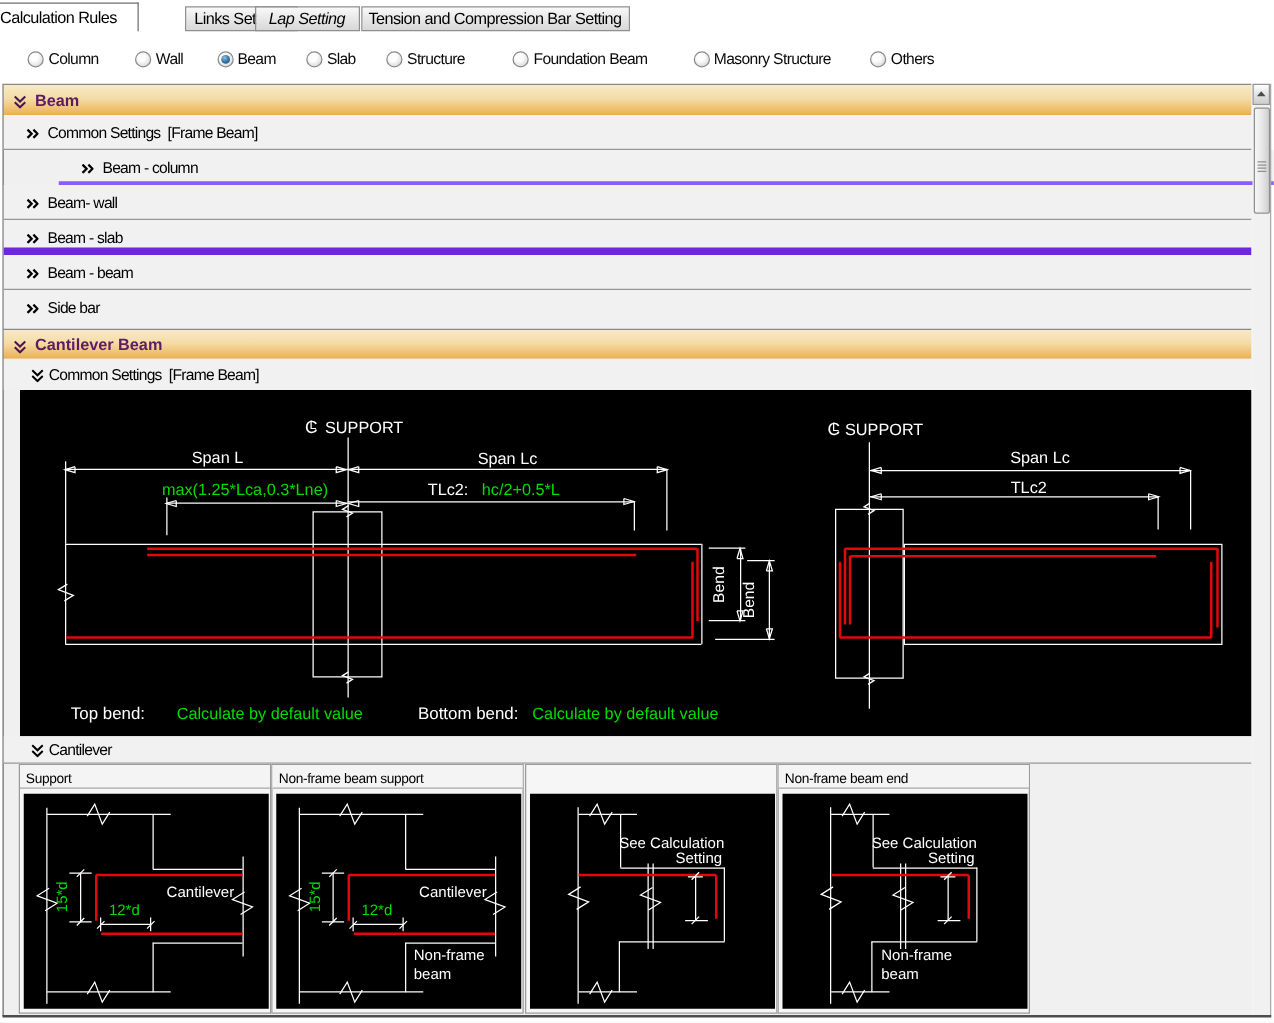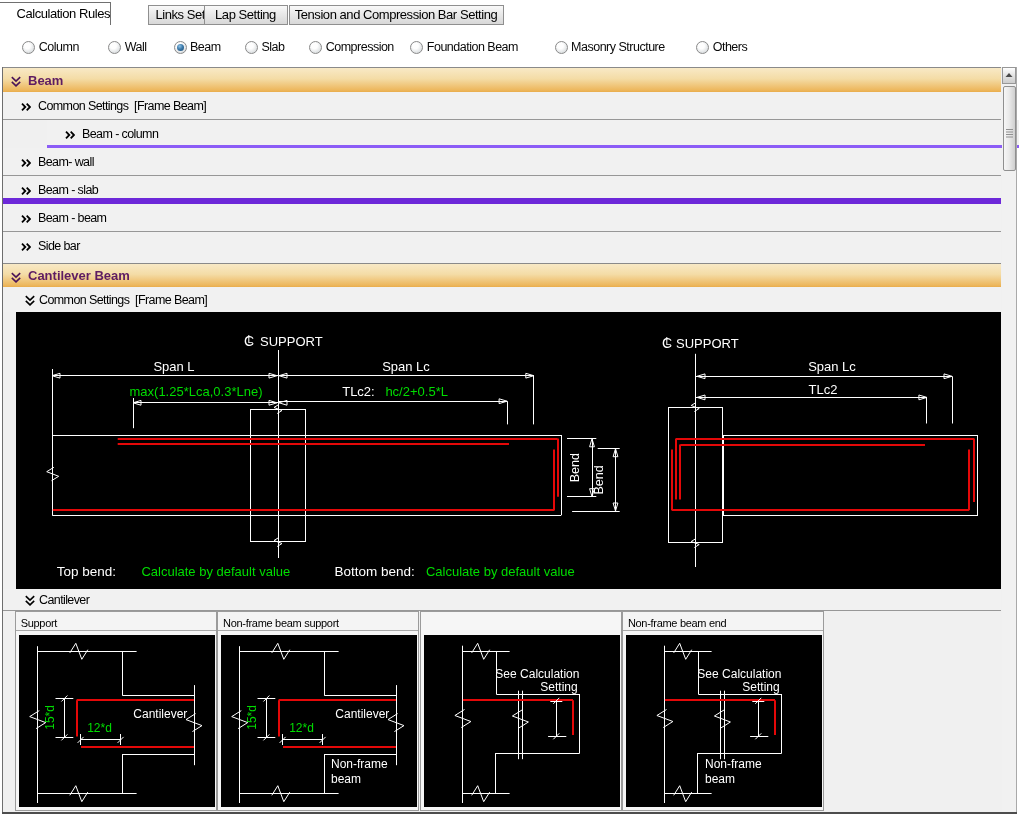--- a/index.html
+++ b/index.html
@@ -1,19 +1,19 @@
 <!DOCTYPE html>
 <html><head><meta charset="utf-8"><style>
 * { margin:0; padding:0; box-sizing:border-box; }
 html,body { width:1019px; height:818px; }
 body { position:relative; background:#fff; font-family:"Liberation Sans", sans-serif; overflow:hidden; }
 .tab { position:absolute; top:5px; height:20px; background:linear-gradient(#f9f9f9,#ebebeb 40%,#d8d8d8);
   border:1px solid #8f8f8f; font-size:13px; letter-spacing:-0.45px; white-space:nowrap; text-align:center; line-height:18px; color:#000; }
 .tabactive { position:absolute; left:0; top:2px; width:111px; height:23px; background:#fff;
-  border:1px solid #707070; border-bottom:none; border-left:none; font-size:13px; letter-spacing:-0.45px; white-space:nowrap; text-align:right; line-height:21px; background:#fff; z-index:2; }
+  border:1px solid #707070; border-bottom:none; border-left:none; font-size:13px; letter-spacing:-0.45px; white-space:nowrap; text-align:left; line-height:21px; background:#fff; z-index:2; }
 .radio { position:absolute; top:40.5px; width:13px; height:13px; border-radius:50%;
   border:1px solid #8a8a8a; background:radial-gradient(circle at 40% 35%, #fefefe 30%, #d7dbdd 80%, #b9c0c4); }
 .radio .dot { position:absolute; left:2px; top:2px; width:7px; height:7px; border-radius:50%;
   background:radial-gradient(circle at 38% 32%, #8fc3e8, #3d7bab 45%, #16456e); }
 .rlab { position:absolute; top:40px; font-size:12.5px; letter-spacing:-0.5px; color:#0a0a0a; }
 #panelbg { position:absolute; left:2px; top:67px; width:1000px; height:746px;
   border-left:1px solid #6e6e6e; background:#f0f0f0; }
 .ghead { position:absolute; left:3px; width:998px; height:25px;
   background:linear-gradient(#f8e9c6,#f4dca6 45%,#edb75d 92%,#e9ad4c);
   border-top:1px solid #8a8a8a; color:#5e1c62; font-weight:bold; font-size:13px; }
@@ -25,34 +25,34 @@
 #sbar { position:absolute; left:1002px; top:67px; width:14px; height:746px; background:#f1f1f1; }
 #sbtn { position:absolute; left:0; top:0; width:14px; height:17px; background:linear-gradient(#fefefe,#e5e5e5 45%,#cdcdcd);
   border:1px solid #979797; }
 #sthumb { position:absolute; left:0.5px; top:19px; width:13px; height:85px; border-radius:2px;
   background:linear-gradient(90deg,#f6f6f6,#eaeaea 45%,#cfcfcf); border:1px solid #8f8f8f; }
 #rightedge { position:absolute; left:1015.5px; top:67px; width:1px; height:746px; background:#a9a9a9; }
 </style></head>
 <body>
 <div class="tabactive">Calculation Rules</div>
 <div class="tab" style="left:111.5px;width:90.5px;margin-left:36px;">Links Settings</div>
-<div class="tab" style="left:203.5px;width:84px;">Lap Setting</div>
+<div class="tab" style="left:203.5px;width:84px;font-style:italic;">Lap Setting</div>
 <div class="tab" style="left:288.5px;width:215px;">Tension and Compression Bar Setting</div>
 <span class="radio" style="left:22.3px"></span>
 <span class="rlab" style="left:38.8px">Column</span>
 <span class="radio" style="left:108.2px"></span>
 <span class="rlab" style="left:124.7px">Wall</span>
 <span class="radio" style="left:173.5px">
     <span class="dot"></span>
   </span>
 <span class="rlab" style="left:190.0px">Beam</span>
 <span class="radio" style="left:245.0px"></span>
 <span class="rlab" style="left:261.5px">Slab</span>
 <span class="radio" style="left:309.2px"></span>
-<span class="rlab" style="left:325.7px">Compression</span>
+<span class="rlab" style="left:325.7px">Structure</span>
 <span class="radio" style="left:410.3px"></span>
 <span class="rlab" style="left:426.8px">Foundation Beam</span>
 <span class="radio" style="left:554.6px"></span>
 <span class="rlab" style="left:571.1px">Masonry Structure</span>
 <span class="radio" style="left:696.2px"></span>
 <span class="rlab" style="left:712.7px">Others</span>
 <div id="panelbg"></div>
 <div class="ghead" style="top:67px;">
     <svg width="10" height="11" style="position:absolute;left:8px;top:8px" viewBox="0 0 10 11">
       <path d="M0.8 1.2 L5 5.2 L9.2 1.2 M0.8 5.8 L5 9.8 L9.2 5.8" stroke="#4a1458" stroke-width="1.6" fill="none"></path>

